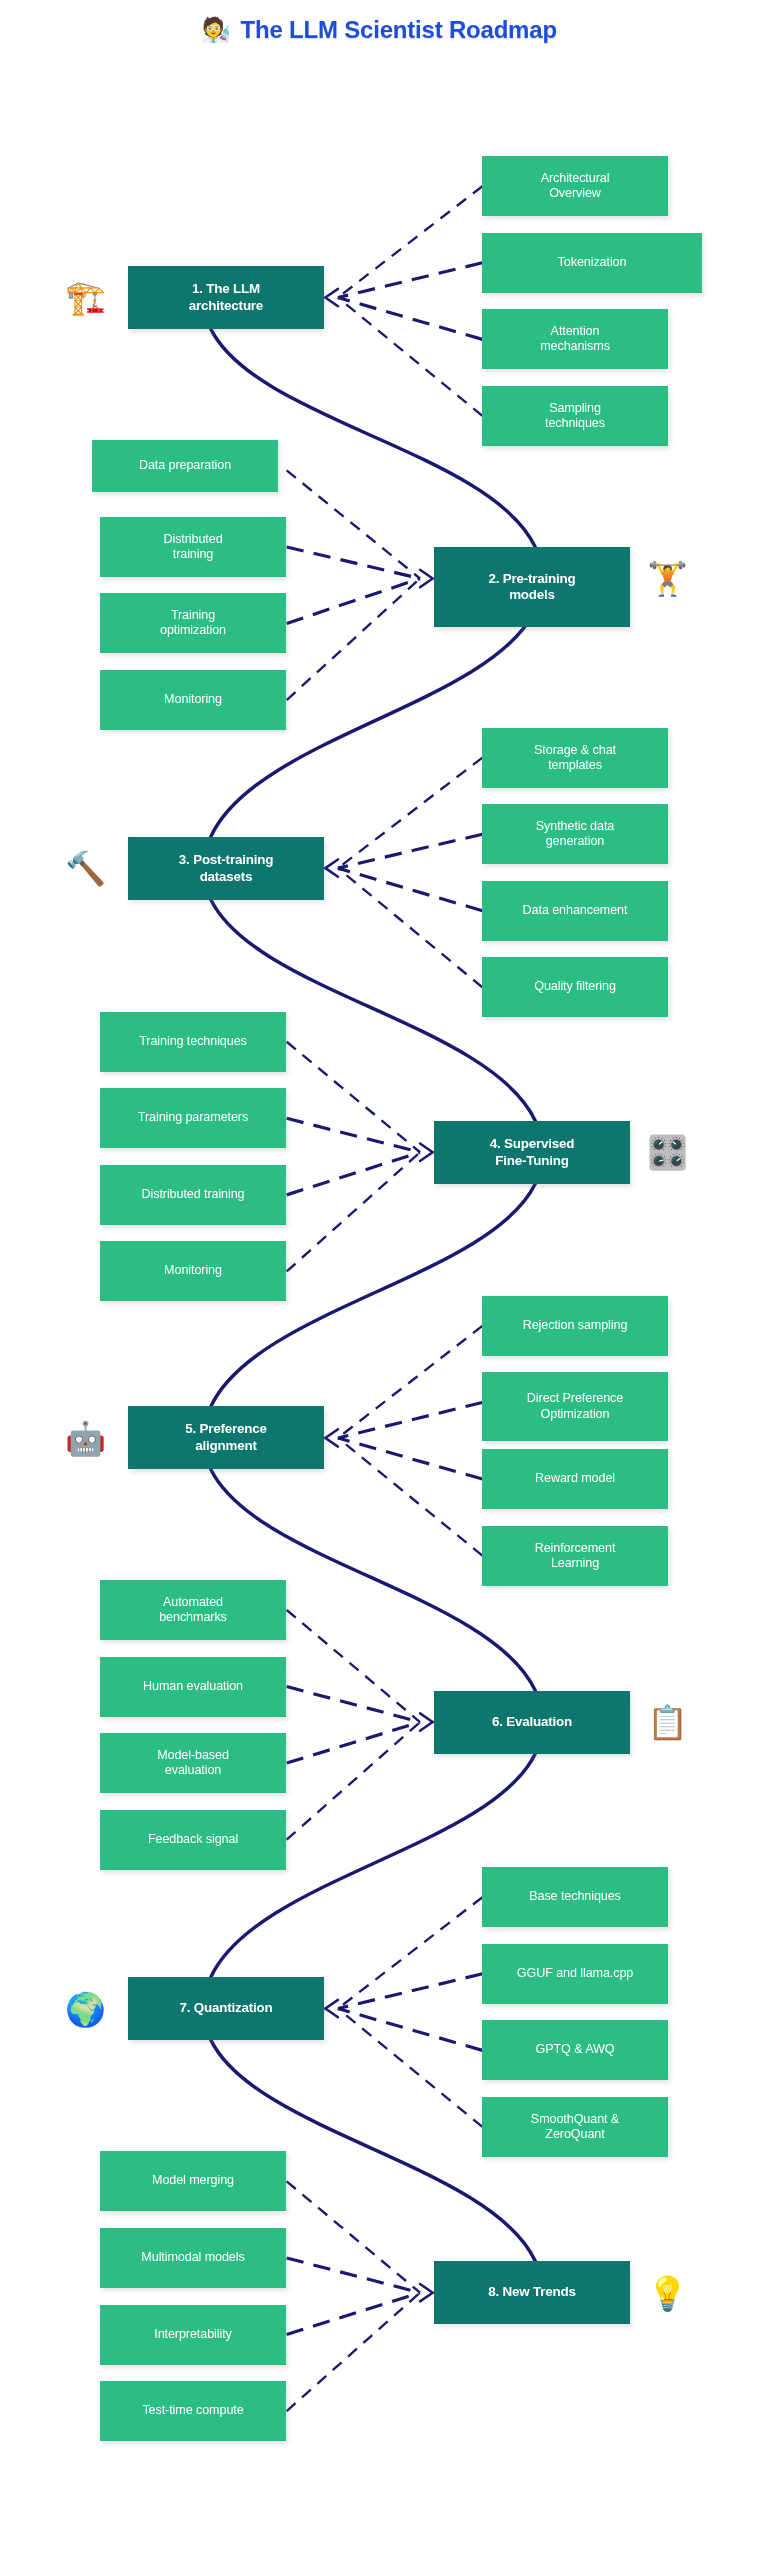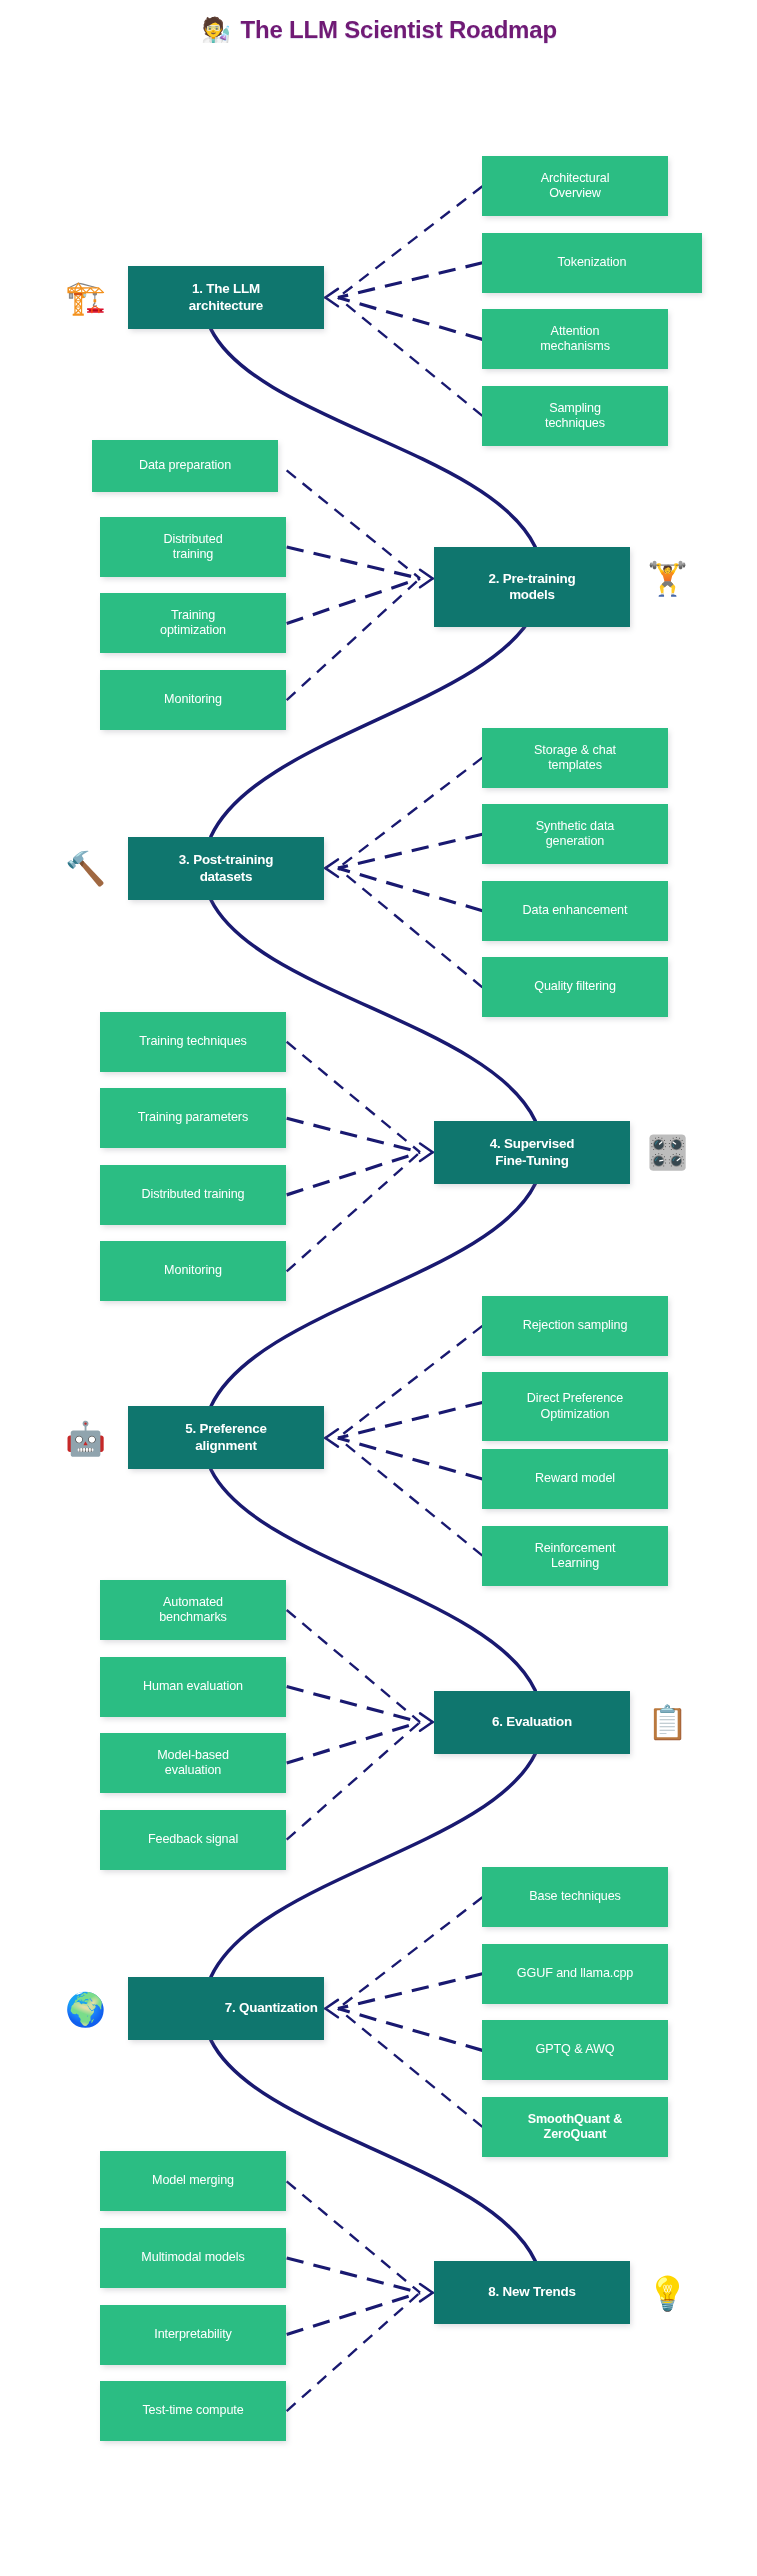--- a/index.html
+++ b/index.html
@@ -12,21 +12,21 @@
   }
   #root{position:relative;width:758px;height:2576px;}
 
   
   .title-wrap{
     position:absolute; left:0; top:16px; width:758px;
     display:flex; align-items:center; justify-content:center; gap:9.5px;
   }
   .title-emoji{font-size:24px; line-height:1; filter:saturate(1.05);}
   .title-text{
-    font-size:24px; font-weight:bold; color:#701a75;
+    font-size:24px; font-weight:bold; color:#1d4ed8;
     letter-spacing:-0.2px;
     text-shadow:0 0.8px 0.8px rgba(120,120,200,.25);
     white-space:nowrap;
   }
 
   
   #wires{position:absolute;left:0;top:0;width:758px;height:2576px;}
 
   
   .node{
@@ -349,27 +349,27 @@
       <div class="node leaf" style="left: 482px; top: 1944px; width: 186px; height: 60px;">
         <div>
           <span>GGUF and llama.cpp</span>
         </div>
       </div>
       <div class="node leaf" style="left: 482px; top: 2020px; width: 186px; height: 60px;">
         <div>
           <span>GPTQ &amp; AWQ</span>
         </div>
       </div>
-      <div class="node leaf" style="left: 482px; top: 2097px; width: 186px; height: 60px; font-weight: bold;">
+      <div class="node leaf" style="left: 482px; top: 2097px; width: 186px; height: 60px;">
         <div>
           <span>SmoothQuant &amp;</span>
           <span>ZeroQuant</span>
         </div>
       </div>
-      <div class="node stage" style="left: 128px; top: 1977px; width: 196px; height: 63px; justify-content: flex-end;">
+      <div class="node stage" style="left: 128px; top: 1977px; width: 196px; height: 63px;">
         <div>
           <span>7. Quantization</span>
         </div>
       </div>
       <div class="side-emoji" style="top: 1983px; left: 60px;">🌍</div>
       <div class="node leaf" style="left: 100px; top: 2151px; width: 186px; height: 60px;">
         <div>
           <span>Model merging</span>
         </div>
       </div>

